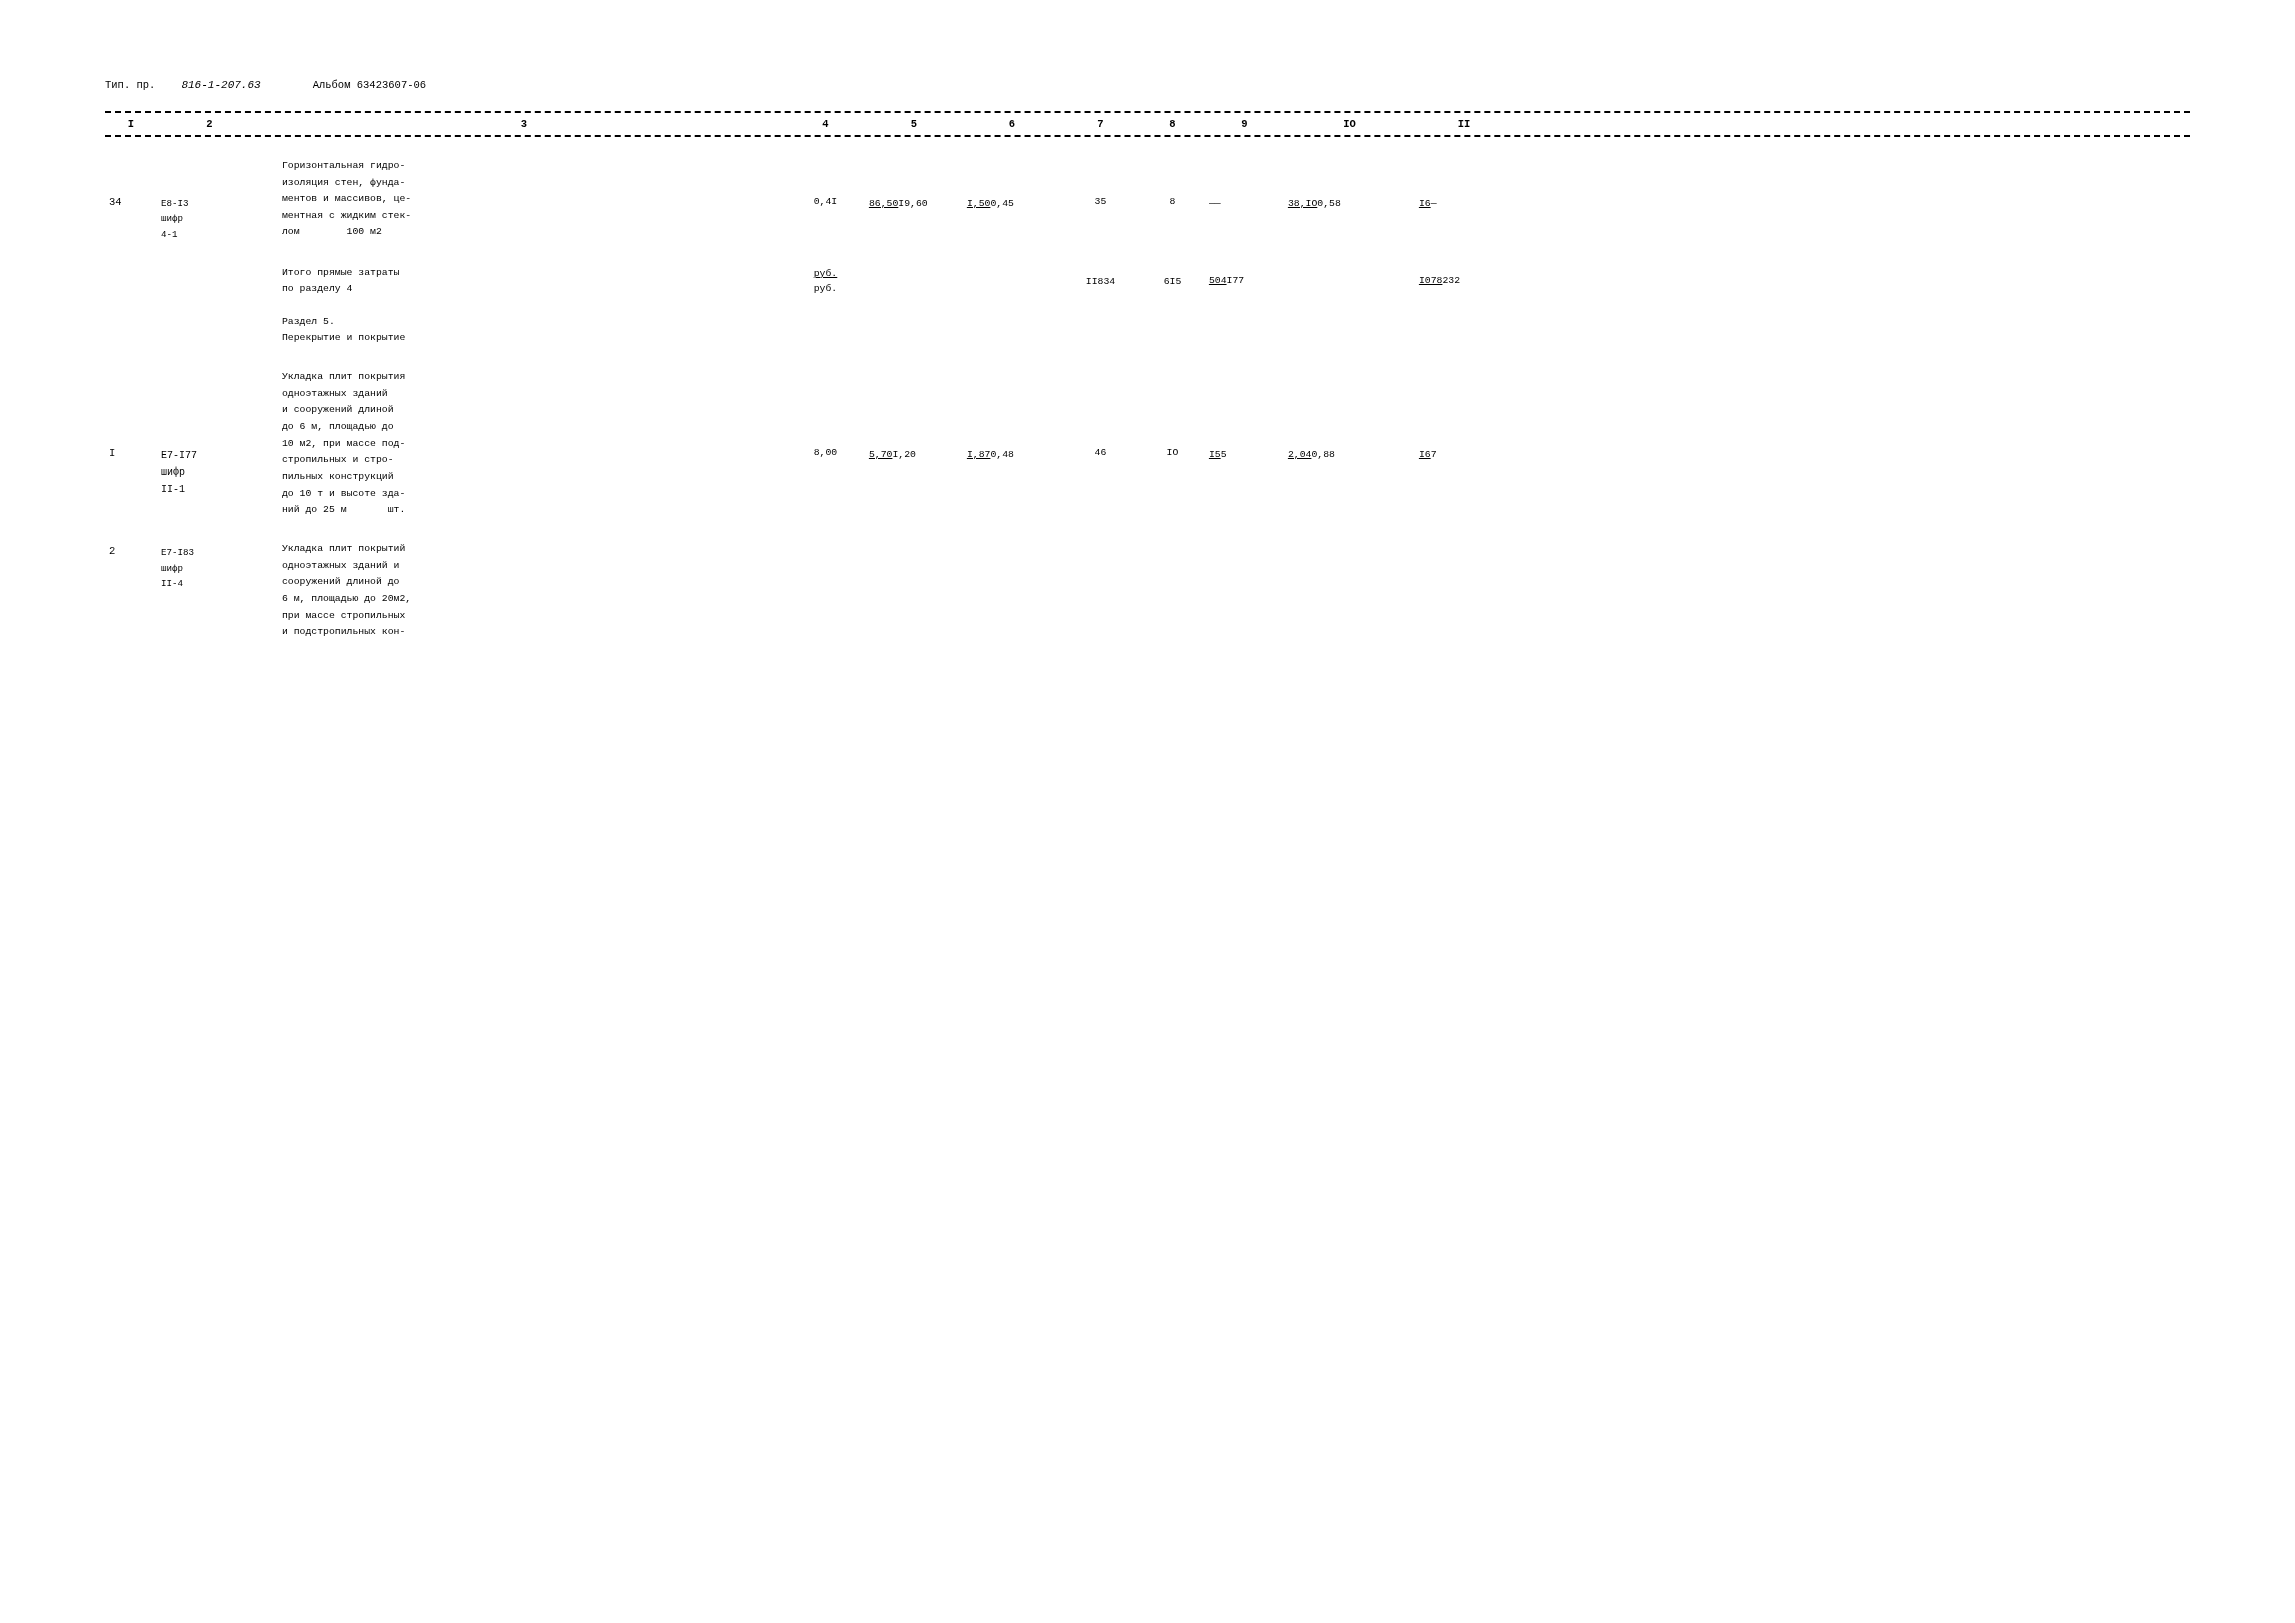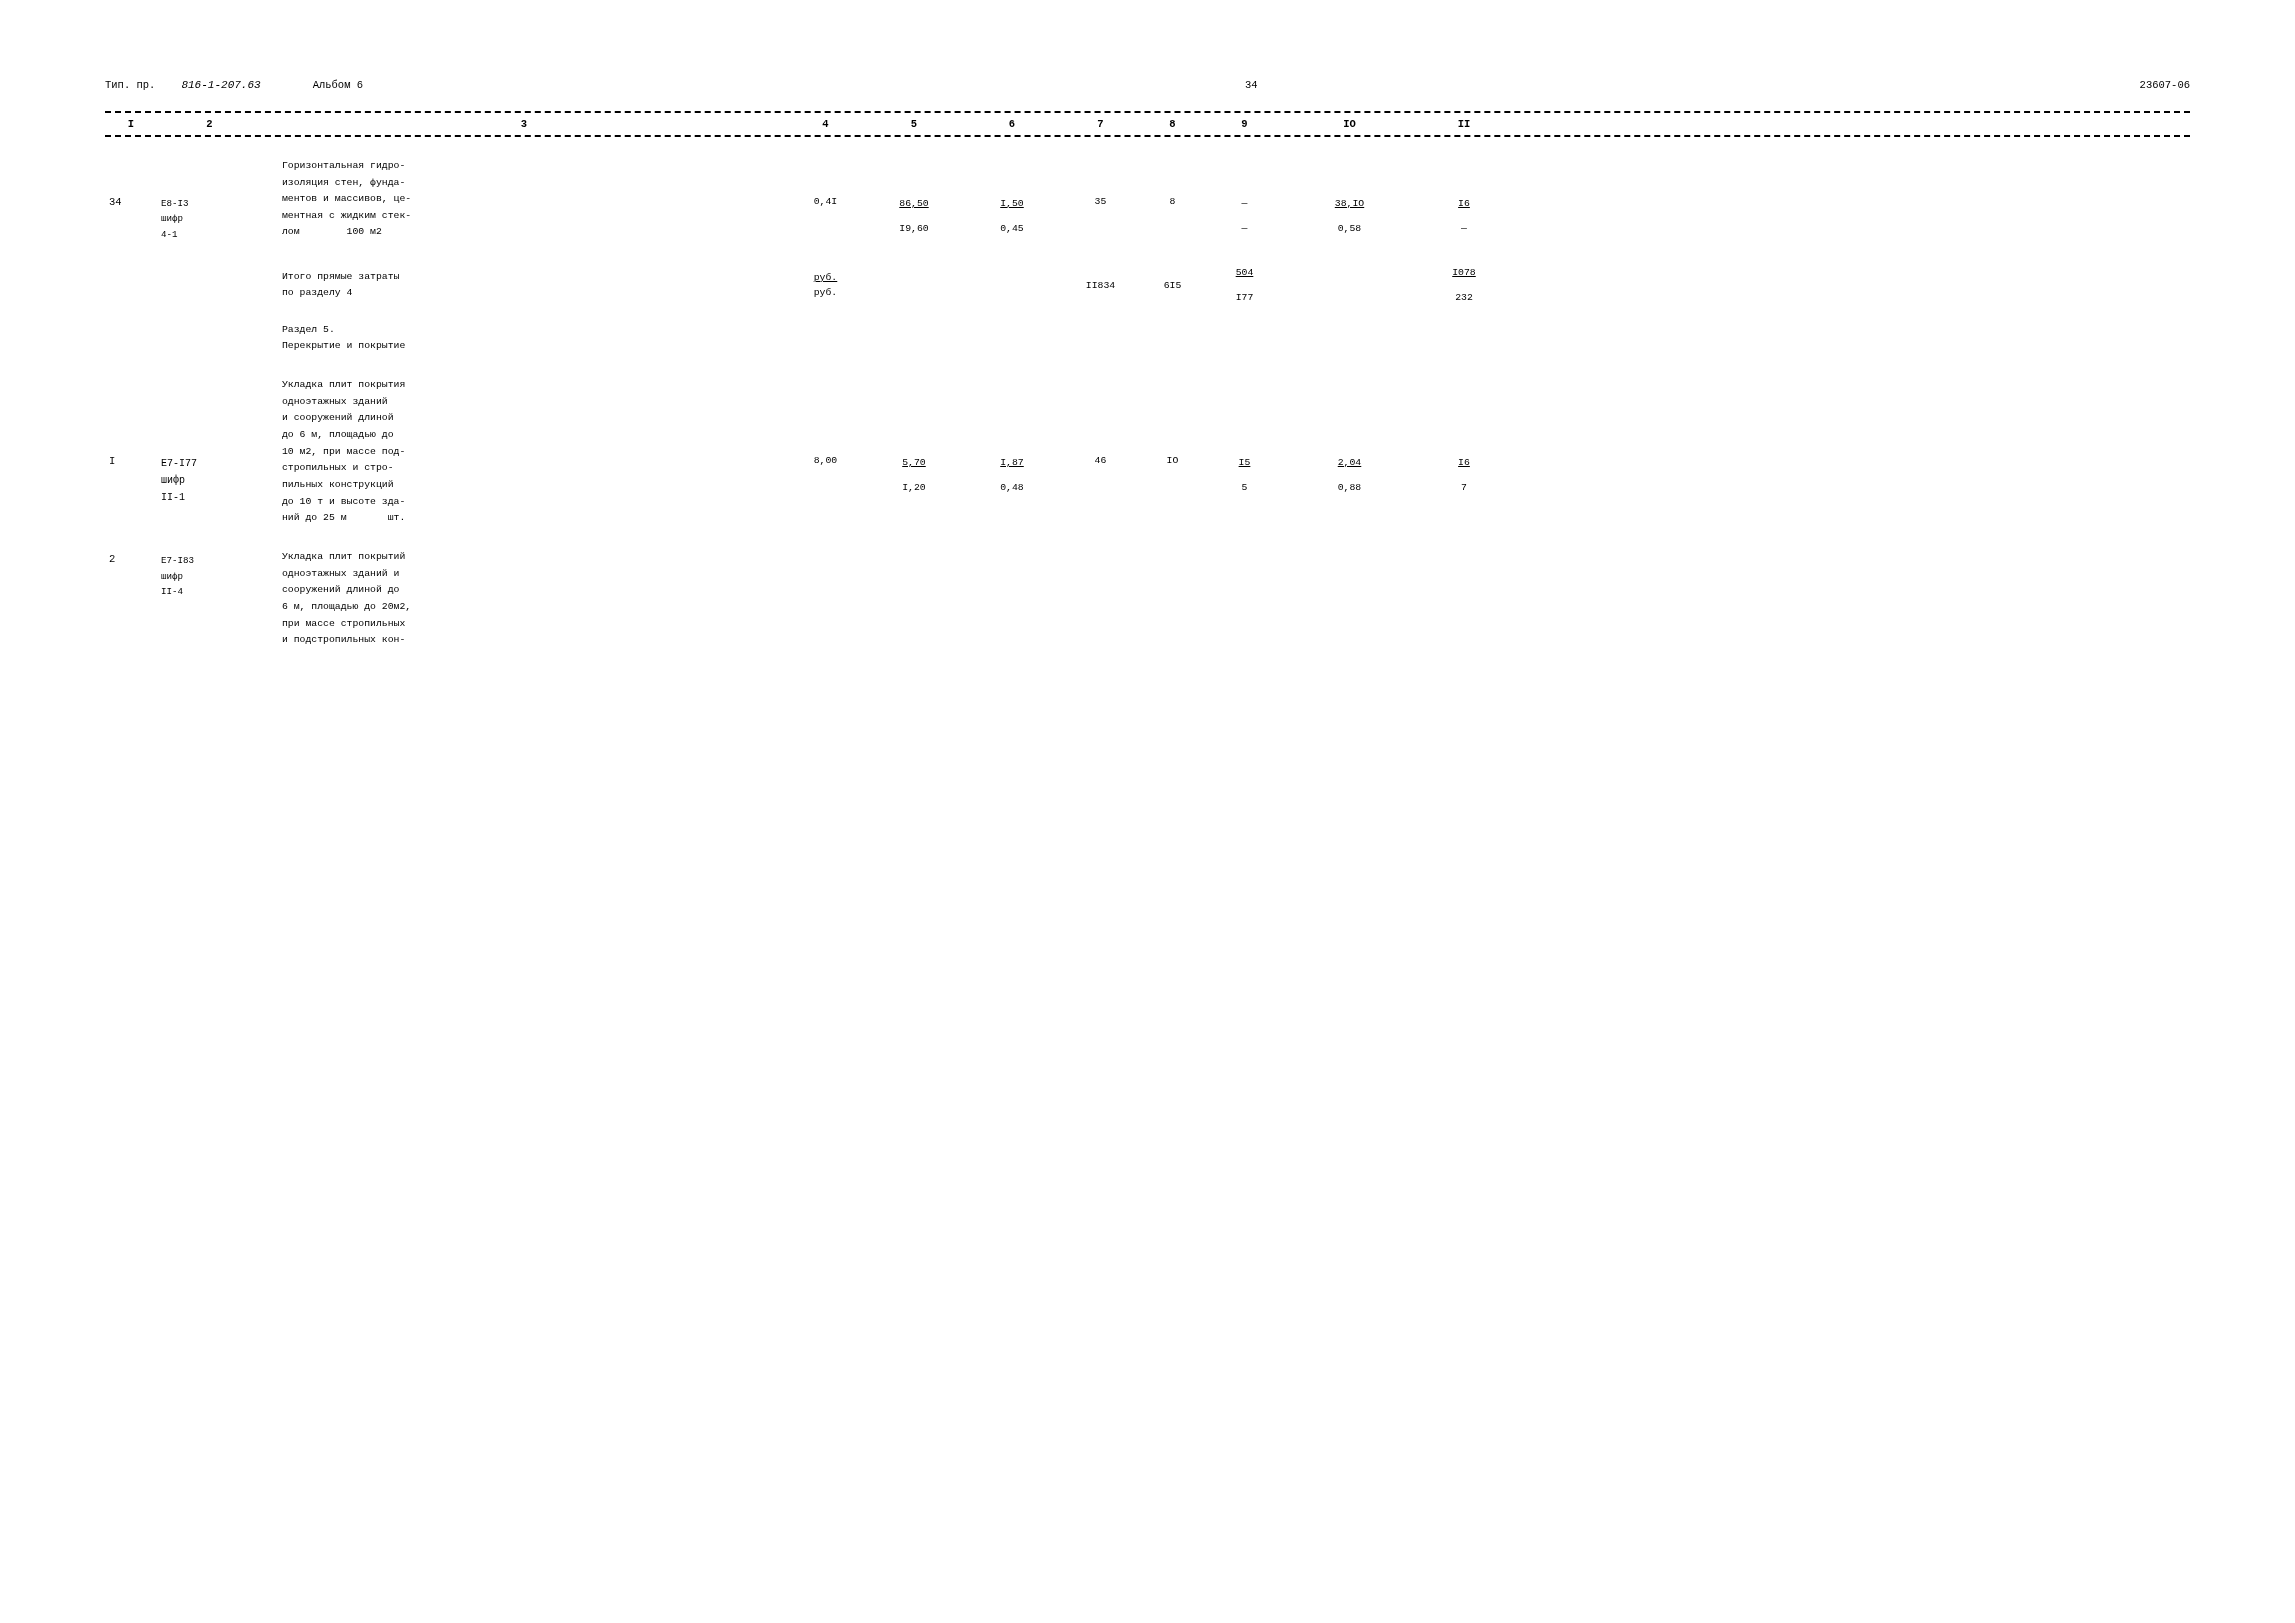--- a/index.html
+++ b/index.html
@@ -8,21 +8,21 @@
       font-family: 'Courier New', Courier, monospace;
       font-size: 9.8px;
       color: #000;
       width: 2295px;
       min-height: 1623px;
       padding: 79px 105px;
     }
 
     .header-line {
       display: flex;
-      justify-content: space-between;
+      justify-content: flex-start;
       align-items: baseline;
       margin-bottom: 19.6px;
       font-size: 10.5px;
     }
 
     .header-left {
       display: flex;
       gap: 26px;
       align-items: baseline;
     }
@@ -53,24 +53,23 @@
       text-align: left;
       padding: 1.3px 3.9px;
     }
 
     .underline {
       text-decoration: underline;
     }
 
     .stacked {
       display: flex;
-      flex-direction: column;
+      flex-direction: row;
       align-items: center;
       line-height: 1.6;
-      gap: 10px;
     }
 
     .row-section {
       display: grid;
       grid-template-columns: 52px 105px 524px 79px 98px 98px 79px 65px 79px 131px 98px;
       margin-bottom: 3.9px;
       align-items: start;
     }
 
     .description-block {

